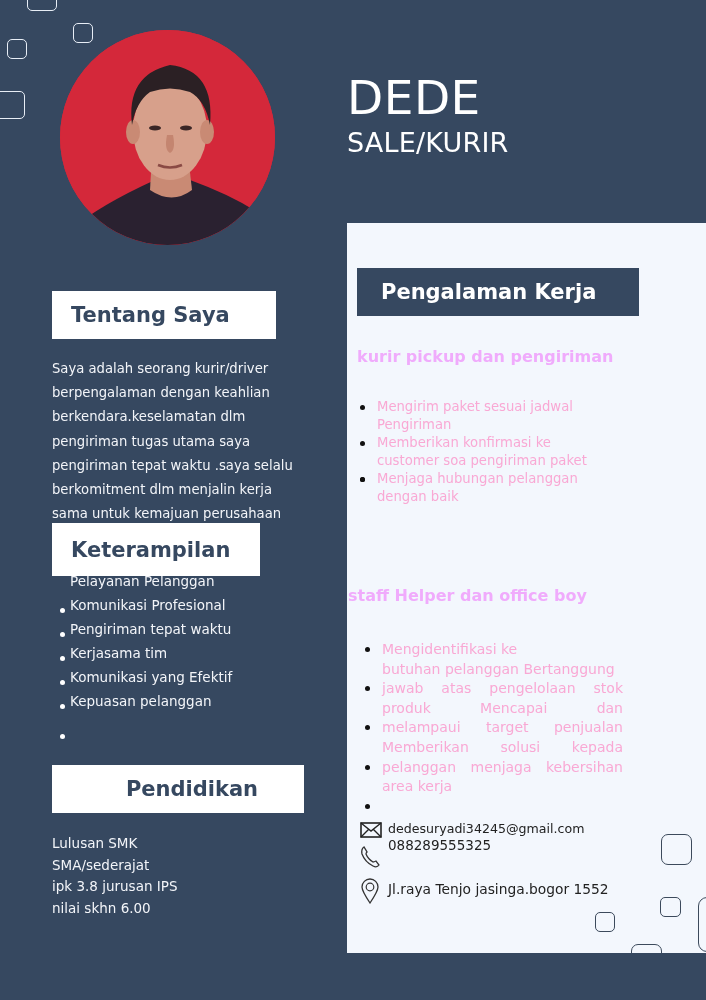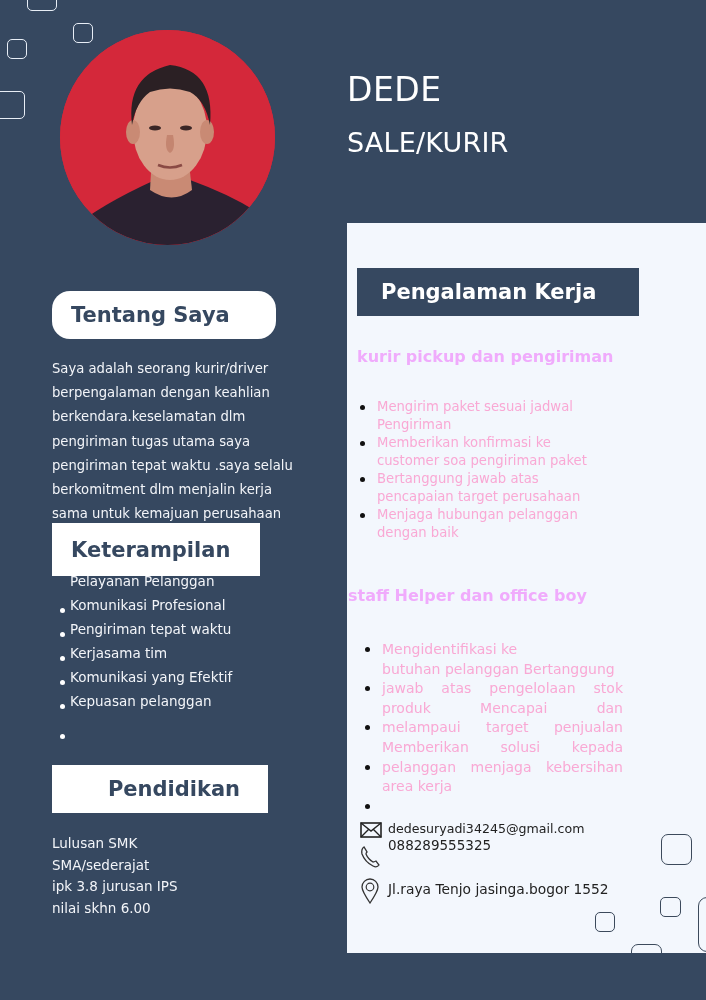--- a/index.html
+++ b/index.html
@@ -14,21 +14,21 @@
   .deco.dark { border-color: #3c4a5c; border-width: 1.8px; }
 
   .photo {
     position: absolute; left: 60px; top: 30px; width: 215px; height: 215px;
     border-radius: 50%; background: #d4283a; overflow: hidden;
   }
   .photo svg { width: 100%; height: 100%; display: block; }
 
   .name {
     position: absolute; left: 347px; top: 70px;
-    font-size: 33px; font-weight: normal; letter-spacing: 0.5px; color: #ffffff;
+    font-size: 47px; font-weight: normal; letter-spacing: 0.5px; color: #ffffff;
   }
   .role {
     position: absolute; left: 347px; top: 127px;
     font-size: 27px; color: #ffffff; letter-spacing: 0.2px;
   }
 
   .section-box {
     position: absolute; background: #ffffff; color: #364860;
     font-weight: bold; display: flex; align-items: center;
   }
@@ -107,21 +107,21 @@
 
     <path d="M107 105 Q104 120 110 123 Q116 120 113 105" fill="#c48570"></path>
 
     <path d="M98 135 Q110 140 122 135" stroke="#8a4a44" stroke-width="2.5" fill="none"></path>
   </svg>
 </div>
 
 <div class="name">DEDE</div>
 <div class="role">SALE/KURIR</div>
 
-<div class="section-box" style="left:52px;top:291px;width:224px;height:48px;padding-left:19px;font-size:21px;border-radius:18px;">
+<div class="section-box" style="left:52px;top:291px;width:224px;height:48px;padding-left:19px;font-size:21px;">
   <span>Tentang Saya</span>
 </div>
 
 <div class="about-text">
   <div>Saya adalah seorang kurir/driver</div>
   <div>berpengalaman dengan keahlian</div>
   <div>berkendara.keselamatan dlm</div>
   <div>pengiriman tugas utama saya</div>
   <div>pengiriman tepat waktu .saya selalu</div>
   <div>berkomitment dlm menjalin kerja</div>
@@ -155,21 +155,21 @@
   <div class="row" style="margin-top:6px;">
     <span class="dot"></span>
     <span></span>
   </div>
 </div>
 
 <div class="section-box" style="left:52px;top:523px;width:208px;height:53px;padding-left:19px;font-size:21px;">
   <span>Keterampilan</span>
 </div>
 
-<div class="section-box" style="left:52px;top:765px;width:216px;height:48px;justify-content:center;font-size:21px;padding-left:28px;">
+<div class="section-box" style="left:52px;top:765px;width:252px;height:48px;justify-content:center;font-size:21px;padding-left:28px;">
   <span>Pendidikan</span>
 </div>
 
 <div class="edu-text">
   <div>Lulusan SMK</div>
   <div>SMA/sederajat</div>
   <div>ipk 3.8 jurusan IPS</div>
   <div>nilai skhn 6.00</div>
 </div>
 
@@ -184,21 +184,20 @@
   <div class="item">
     <span class="bullet"></span>
     <span>Mengirim paket sesuai jadwal Pengiriman</span>
   </div>
   <div class="item">
     <span class="bullet"></span>
     <span>Memberikan konfirmasi ke customer soa pengiriman paket</span>
   </div>
   <div class="item">
     <span class="bullet"></span>
-    <span>Bertanggung jawab atas pencapaian target perusahaan</span>
   </div>
   <div class="item">
     <span class="bullet"></span>
     <span>Menjaga hubungan pelanggan dengan baik</span>
   </div>
 </div>
 
 <div class="job-title" style="left:348px;top:586px;">staff Helper dan office boy</div>
 <div class="job-list job2" style="left:362px;top:640px;width:261px;">
   <div class="item">

